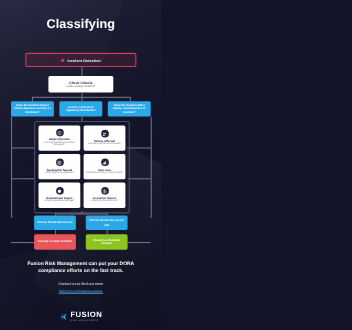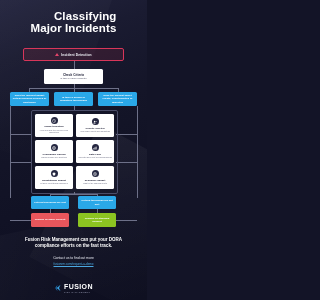--- a/index.html
+++ b/index.html
@@ -105,21 +105,20 @@
 
 <div class="page">
   <div class="bg"></div>
   <div class="bg-diag1"></div>
   <div class="bg-diag2"></div>
   <div class="bg-diag3"></div>
 
   <div class="header">
     <div class="title">
       <span>Classifying</span>
-      <span>Major Incidents</span>
     </div>
   </div>
 
   <div class="flow">
 
     <div class="node alert">
       <span class="tri"></span>
       <span class="lbl">Incident Detection</span>
     </div>
 

